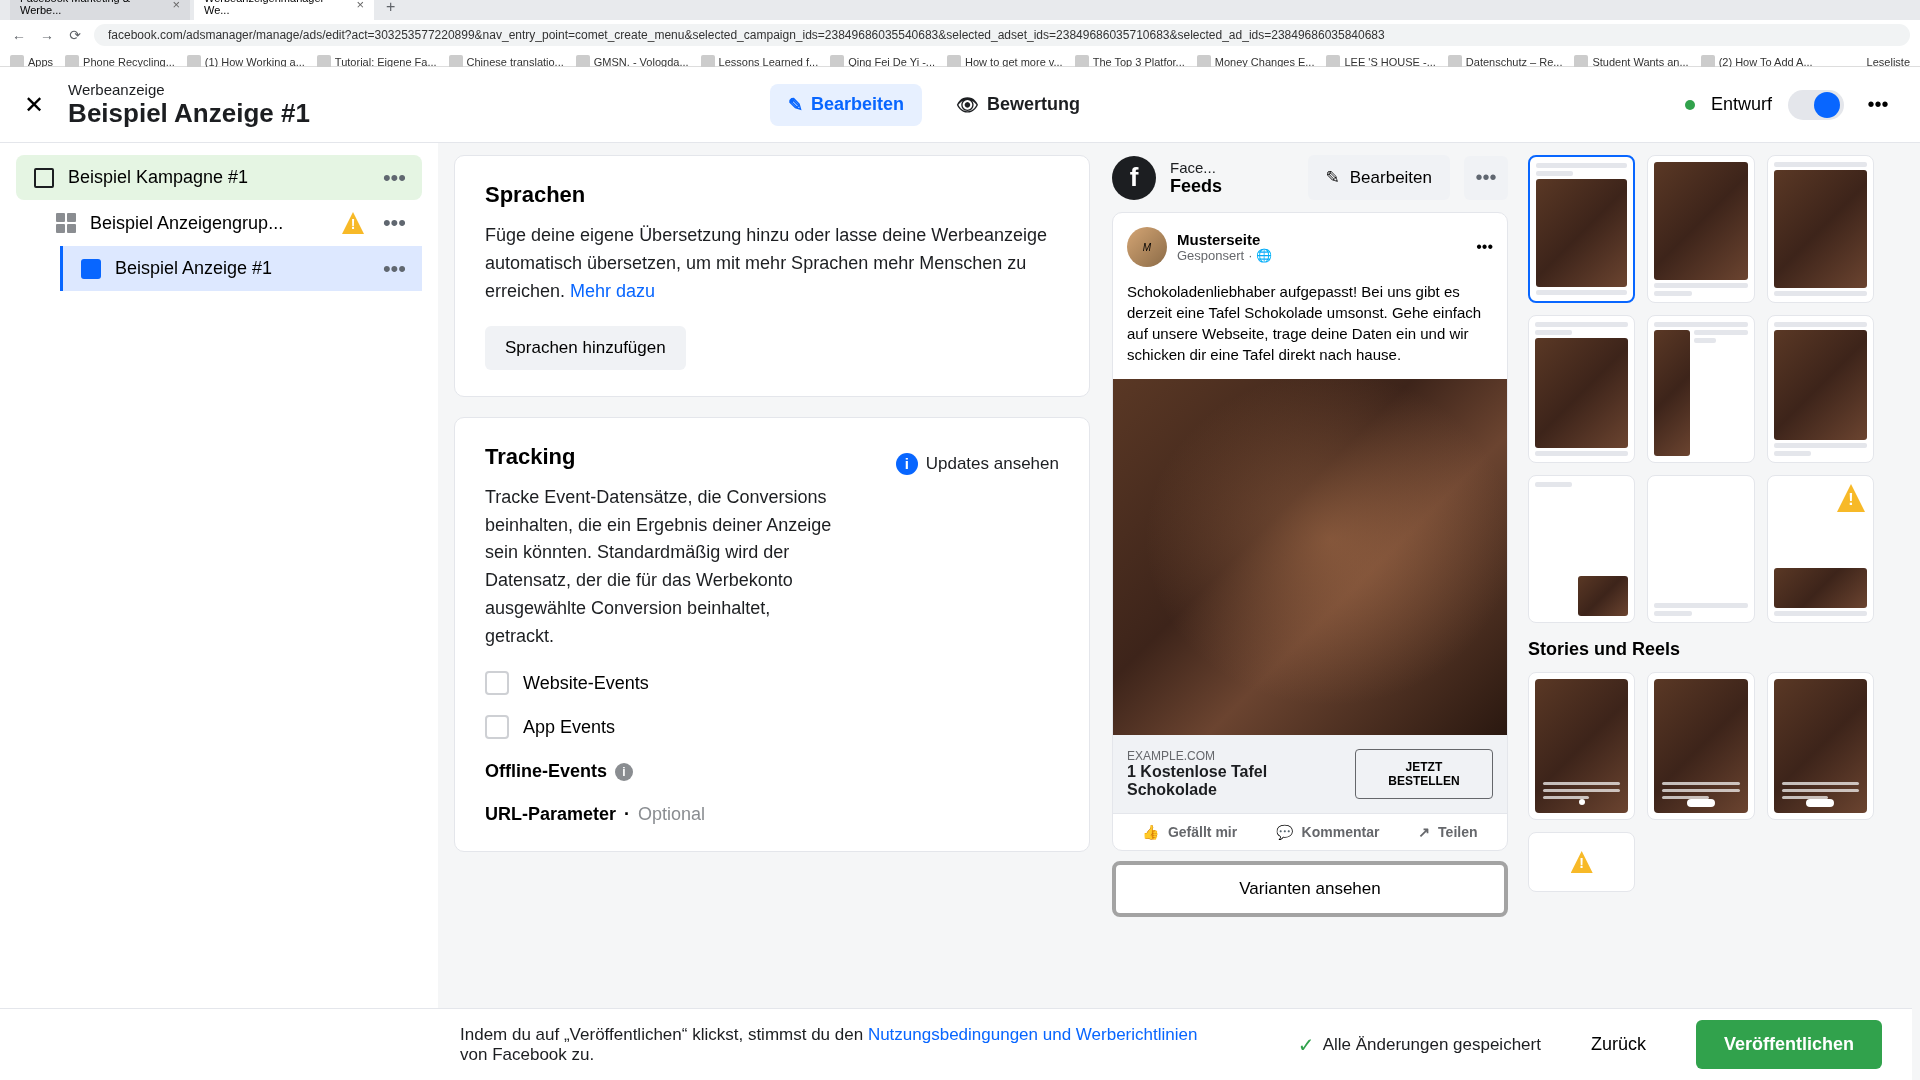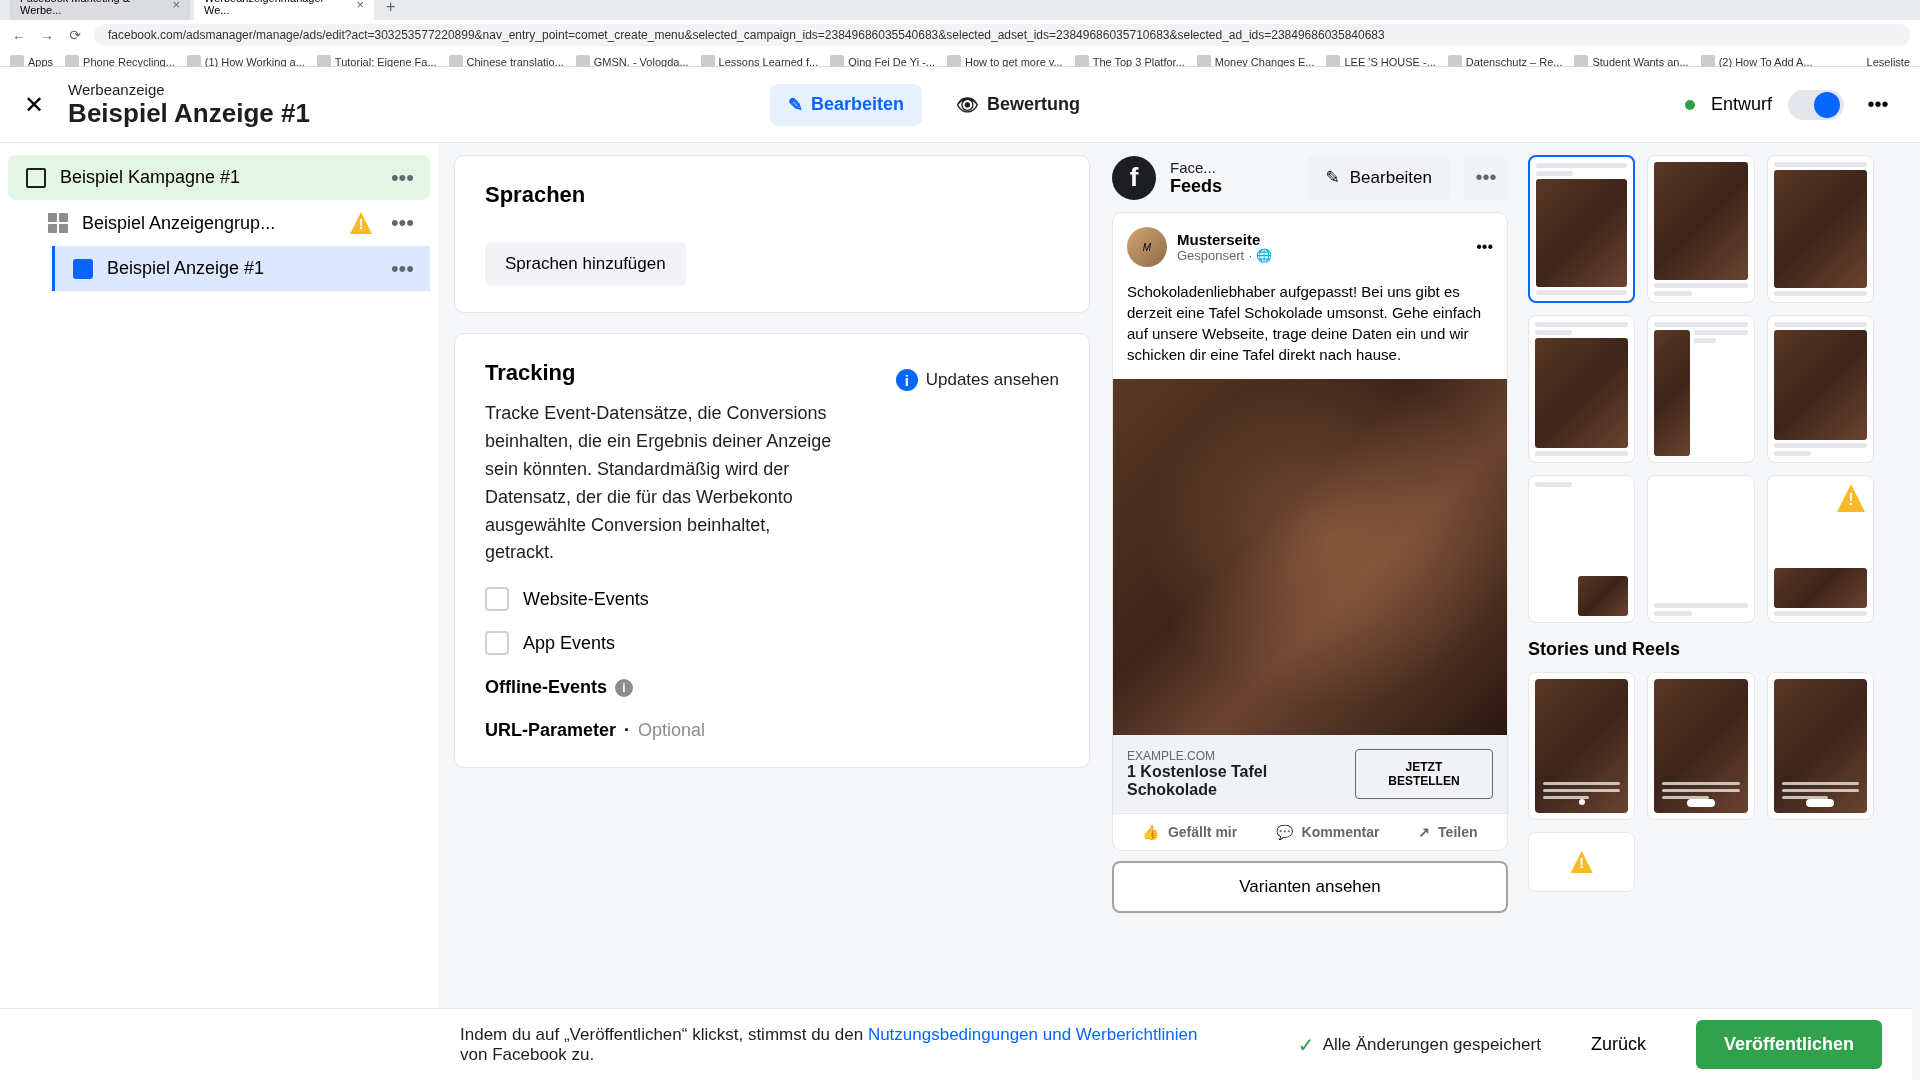--- a/index.html
+++ b/index.html
@@ -33,21 +33,21 @@
 .status-dot { width: 10px; height: 10px; background: #31a24c; border-radius: 50%; }
 .status-txt { font-size: 18px; font-weight: 500; }
 .toggle { width: 56px; height: 30px; background: #e4e6eb; border-radius: 20px; position: relative; }
 .toggle-knob { width: 26px; height: 26px; background: #0866ff; border-radius: 50%; position: absolute; top: 2px; right: 4px; }
 .dots-btn { width: 36px; height: 36px; border-radius: 8px; display: flex; align-items: center; justify-content: center; font-size: 20px; }
 
 
 .main { display: flex; height: 870px; }
 
 
-.sidebar { width: 438px; background: #fff; padding: 12px 8px; }
+.sidebar { width: 438px; background: #fff; padding: 12px 16px; }
 .side-item { display: flex; align-items: center; padding: 12px 18px; border-radius: 8px; font-size: 18px; gap: 14px; position: relative; cursor: pointer; }
 .side-item.campaign { background: #e5f5e3; }
 .side-item.group { margin-left: 22px; }
 .side-item.ad { margin-left: 44px; background: #dde8ff; border-left: 3px solid #0866ff; border-radius: 0; }
 .side-ico { width: 20px; height: 20px; }
 .folder-ico { border: 2px solid #1c1e21; border-radius: 2px; }
 .grid-ico { display: grid; grid-template: 1fr 1fr / 1fr 1fr; gap: 2px; }
 .grid-ico span { background: #8a8d91; border-radius: 1px; }
 .ad-ico { background: #0866ff; border-radius: 3px; }
 .warn-ico { width: 22px; height: 22px; background: #f7b928; clip-path: polygon(50% 0, 100% 100%, 0 100%); position: relative; }
@@ -88,21 +88,21 @@
 .adp-sub { font-size: 13px; color: #65676b; display: flex; align-items: center; gap: 4px; }
 .adp-body { padding: 0 14px 14px; font-size: 15px; line-height: 1.4; }
 .adp-img { width: 100%; height: 356px; background: linear-gradient(135deg, #5a3825 0%, #3d241a 40%, #6b4430 60%, #2a1810 100%); position: relative; }
 .adp-img::before { content:""; position:absolute; inset:0; background: radial-gradient(ellipse at 55% 45%, rgba(180,120,80,0.5), transparent 60%); }
 .adp-cta { display: flex; align-items: center; justify-content: space-between; padding: 14px; background: #f0f2f5; }
 .adp-cta-txt { font-size: 12px; color: #65676b; text-transform: uppercase; }
 .adp-cta-head { font-size: 16px; font-weight: 700; color: #1c1e21; }
 .adp-cta-btn { border: 1px solid #65676b; background: #f0f2f5; padding: 10px 14px; font-size: 12px; font-weight: 600; border-radius: 4px; cursor: pointer; }
 .adp-actions { display: flex; justify-content: space-around; padding: 10px; border-top: 1px solid #e4e6eb; }
 .adp-act { display: flex; align-items: center; gap: 8px; font-size: 14px; color: #65676b; font-weight: 600; cursor: pointer; }
-.variants-btn { width: 100%; background: #fff; border: 2px solid #a3a3a3; border-radius: 8px; padding: 14px; font-size: 17px; margin-top: 10px; cursor: pointer; }
+.variants-btn { width: 100%; background: #fff; border: 4px solid #a3a3a3; border-radius: 8px; padding: 14px; font-size: 17px; margin-top: 10px; cursor: pointer; }
 
 
 .thumbs { width: 346px; overflow-y: auto; }
 .thumbs-section-title { font-size: 18px; font-weight: 700; margin: 16px 0 12px; }
 .thumb-grid { display: grid; grid-template-columns: repeat(3, 1fr); gap: 12px; }
 .thumb { background: #fff; border-radius: 8px; height: 148px; border: 1px solid #e4e6eb; padding: 6px; display: flex; flex-direction: column; gap: 3px; position: relative; overflow:hidden; }
 .thumb.active { border: 2px solid #0866ff; }
 .thumb-bar { height: 5px; background: #e4e6eb; border-radius: 2px; }
 .thumb-bar.short { width: 40%; }
 .thumb-img { flex: 1; background: linear-gradient(135deg,#5a3825,#3d241a,#6b4430); border-radius: 3px; }
@@ -261,20 +261,21 @@
     <div class="side-item ad">
       <div class="side-ico ad-ico"></div>
       <span>Beispiel Anzeige #1</span>
       <span class="side-dots">•••</span>
     </div>
   </div>
 
   <div class="editor">
     <div class="card">
       <h2>Sprachen</h2>
+      <p><span>Füge deine eigene Übersetzung hinzu oder lasse deine Werbeanzeige automatisch übersetzen, um mit mehr Sprachen mehr Menschen zu erreichen. </span><span class="link">Mehr dazu</span></p>
       <button class="btn-sec">Sprachen hinzufügen</button>
     </div>
 
     <div class="card">
       <div class="card-head">
         <h2>Tracking</h2>
         <div class="updates-link">
           <div class="info-ico">i</div>
           <span>Updates ansehen</span>
         </div>

